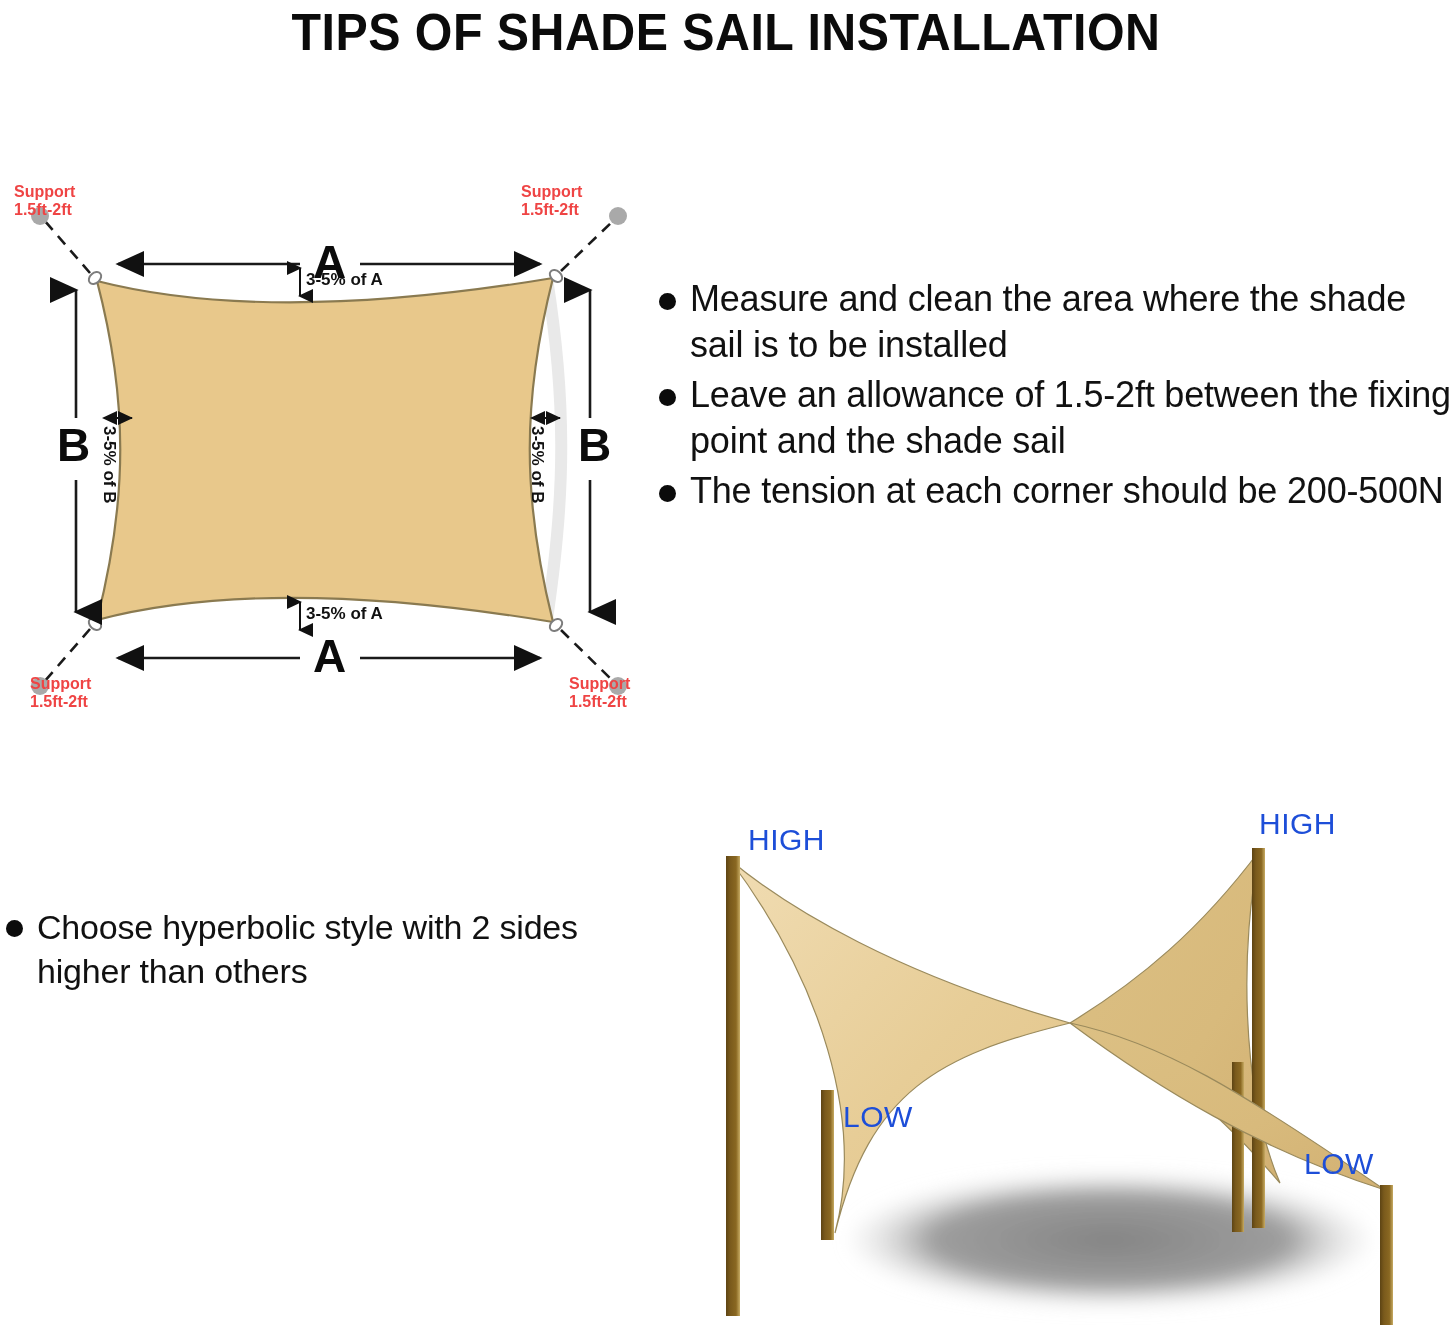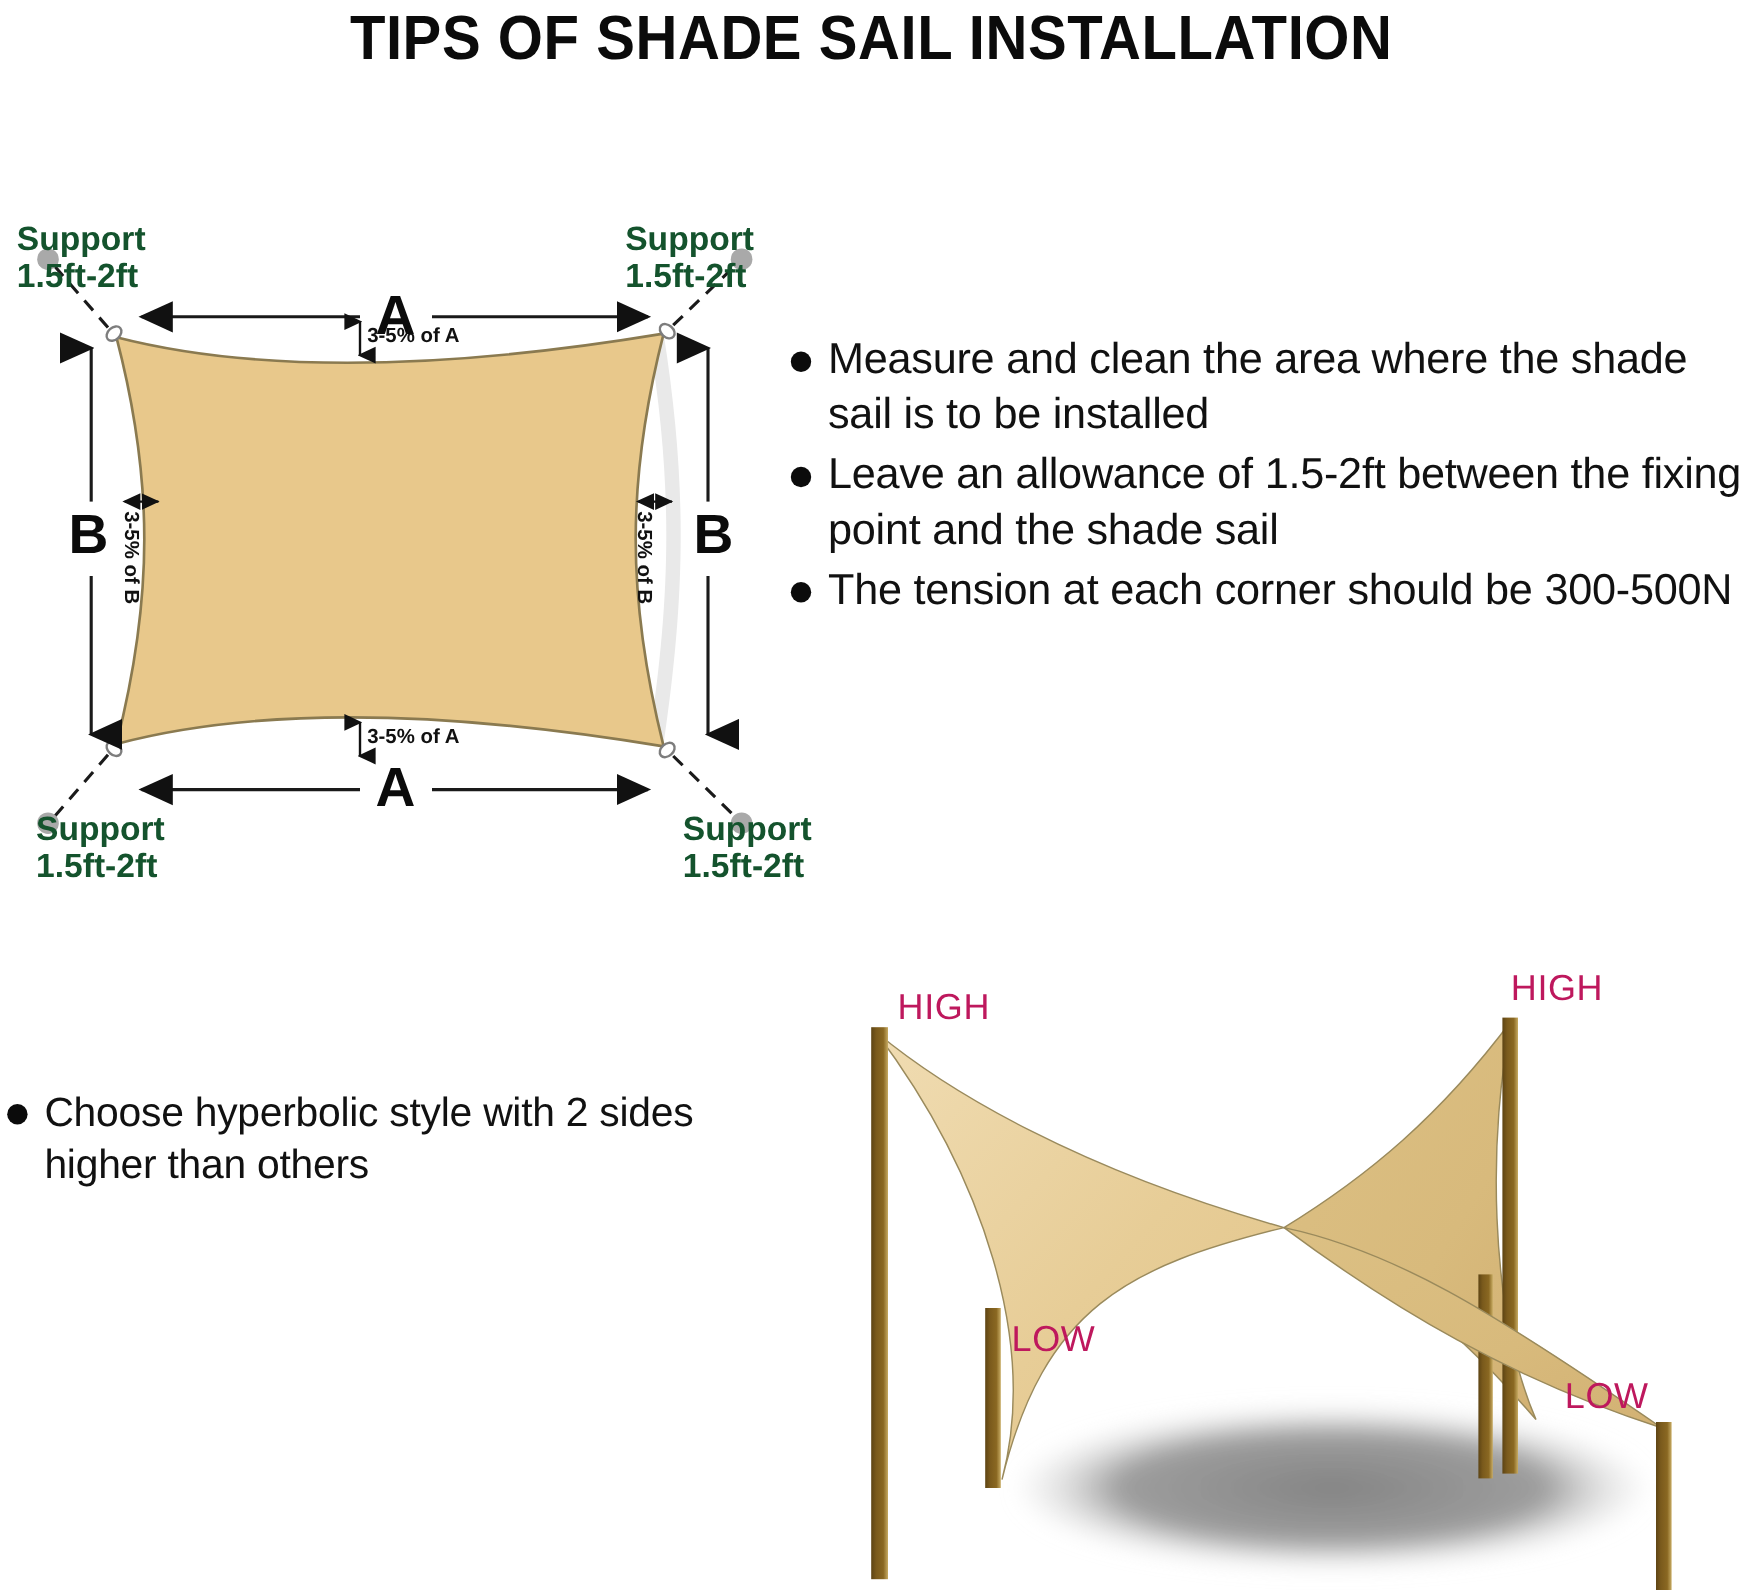--- a/index.html
+++ b/index.html
@@ -36,37 +36,37 @@
   #bullets-right .dot{margin-top:17px;}
   #bullets-right .btext{font-size:36px;line-height:1.28;letter-spacing:-0.2px;}
 
   #bullets-left{left:6px;top:905px;width:625px;}
   #bullets-left .bullet-row{margin-bottom:6px;justify-content:flex-end;}
   #bullets-left .dot{margin-top:15px;}
   #bullets-left .btext{font-size:34px;line-height:1.30;letter-spacing:-0.2px;}
 
   
   .supp{
-    position:absolute;font-size:28px;line-height:1.12;font-weight:600;
-    color:#14532d;white-space:nowrap;
+    position:absolute;font-size:16px;line-height:1.12;font-weight:600;
+    color:#ef4444;white-space:nowrap;
     font-family:"Liberation Sans","DejaVu Sans",sans-serif;
   }
   .bigletter{
     position:absolute;font-size:46px;font-weight:bold;color:#0b0b0b;
     font-family:"Liberation Sans","DejaVu Sans",sans-serif;line-height:1;
   }
   .pct{
     position:absolute;font-size:17px;font-weight:bold;color:#111;
     white-space:nowrap;font-family:"Liberation Sans","DejaVu Sans",sans-serif;
   }
   .pct.rot{transform:rotate(90deg);transform-origin:0 0;}
 
   
   .hl{
-    position:absolute;font-size:30px;color:#be185d;letter-spacing:.5px;
+    position:absolute;font-size:30px;color:#1d4ed8;letter-spacing:.5px;
     font-family:"Liberation Sans","DejaVu Sans",sans-serif;white-space:nowrap;
   }
 </style>
 </head>
 <body>
 
 <div class="title">TIPS OF SHADE SAIL INSTALLATION</div>
 
 <div class="abs" style="left:0;top:150px;width:660px;height:600px;">
 
@@ -186,21 +186,21 @@
   <div class="bullet-row">
     <span class="dot"></span>
     <span class="btext">Measure and clean the area where the shade sail is to be installed</span>
   </div>
   <div class="bullet-row">
     <span class="dot"></span>
     <span class="btext">Leave an allowance of 1.5-2ft between the fixing point and the shade sail</span>
   </div>
   <div class="bullet-row">
     <span class="dot"></span>
-    <span class="btext">The tension at each corner should be 300-500N</span>
+    <span class="btext">The tension at each corner should be 200-500N</span>
   </div>
 </div>
 
 <div class="bullets" id="bullets-left">
   <div class="bullet-row">
     <span class="dot"></span>
     <span class="btext">Choose hyperbolic style with 2 sides higher than others</span>
   </div>
 </div>
 

